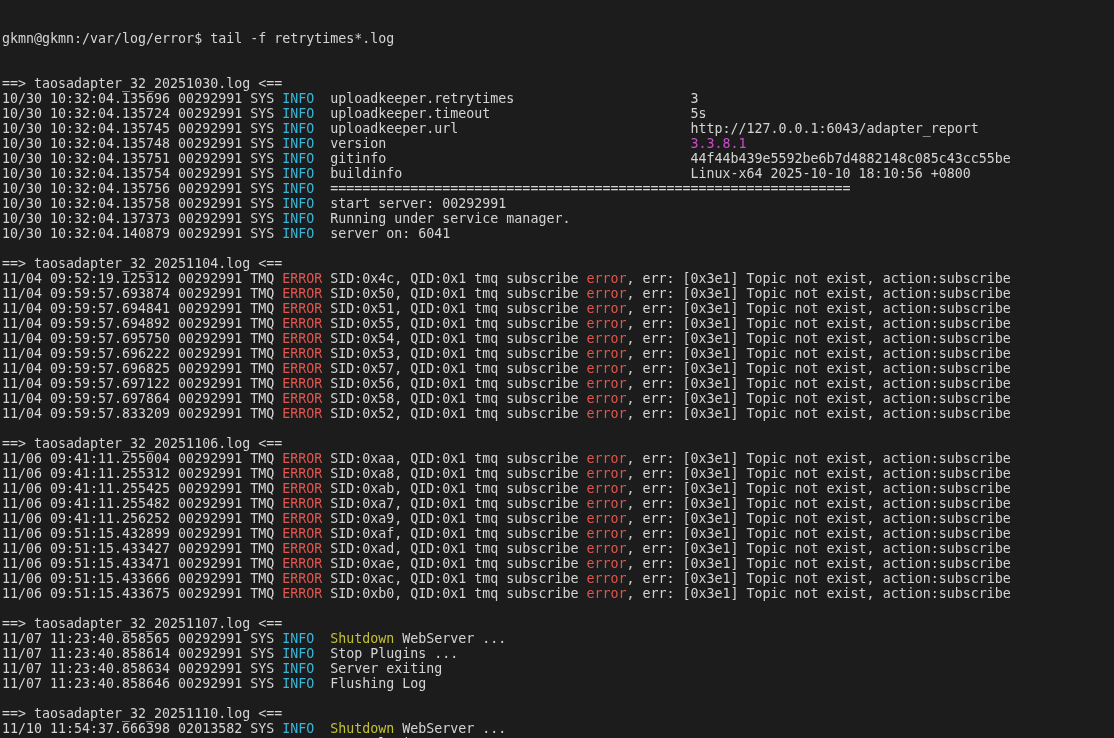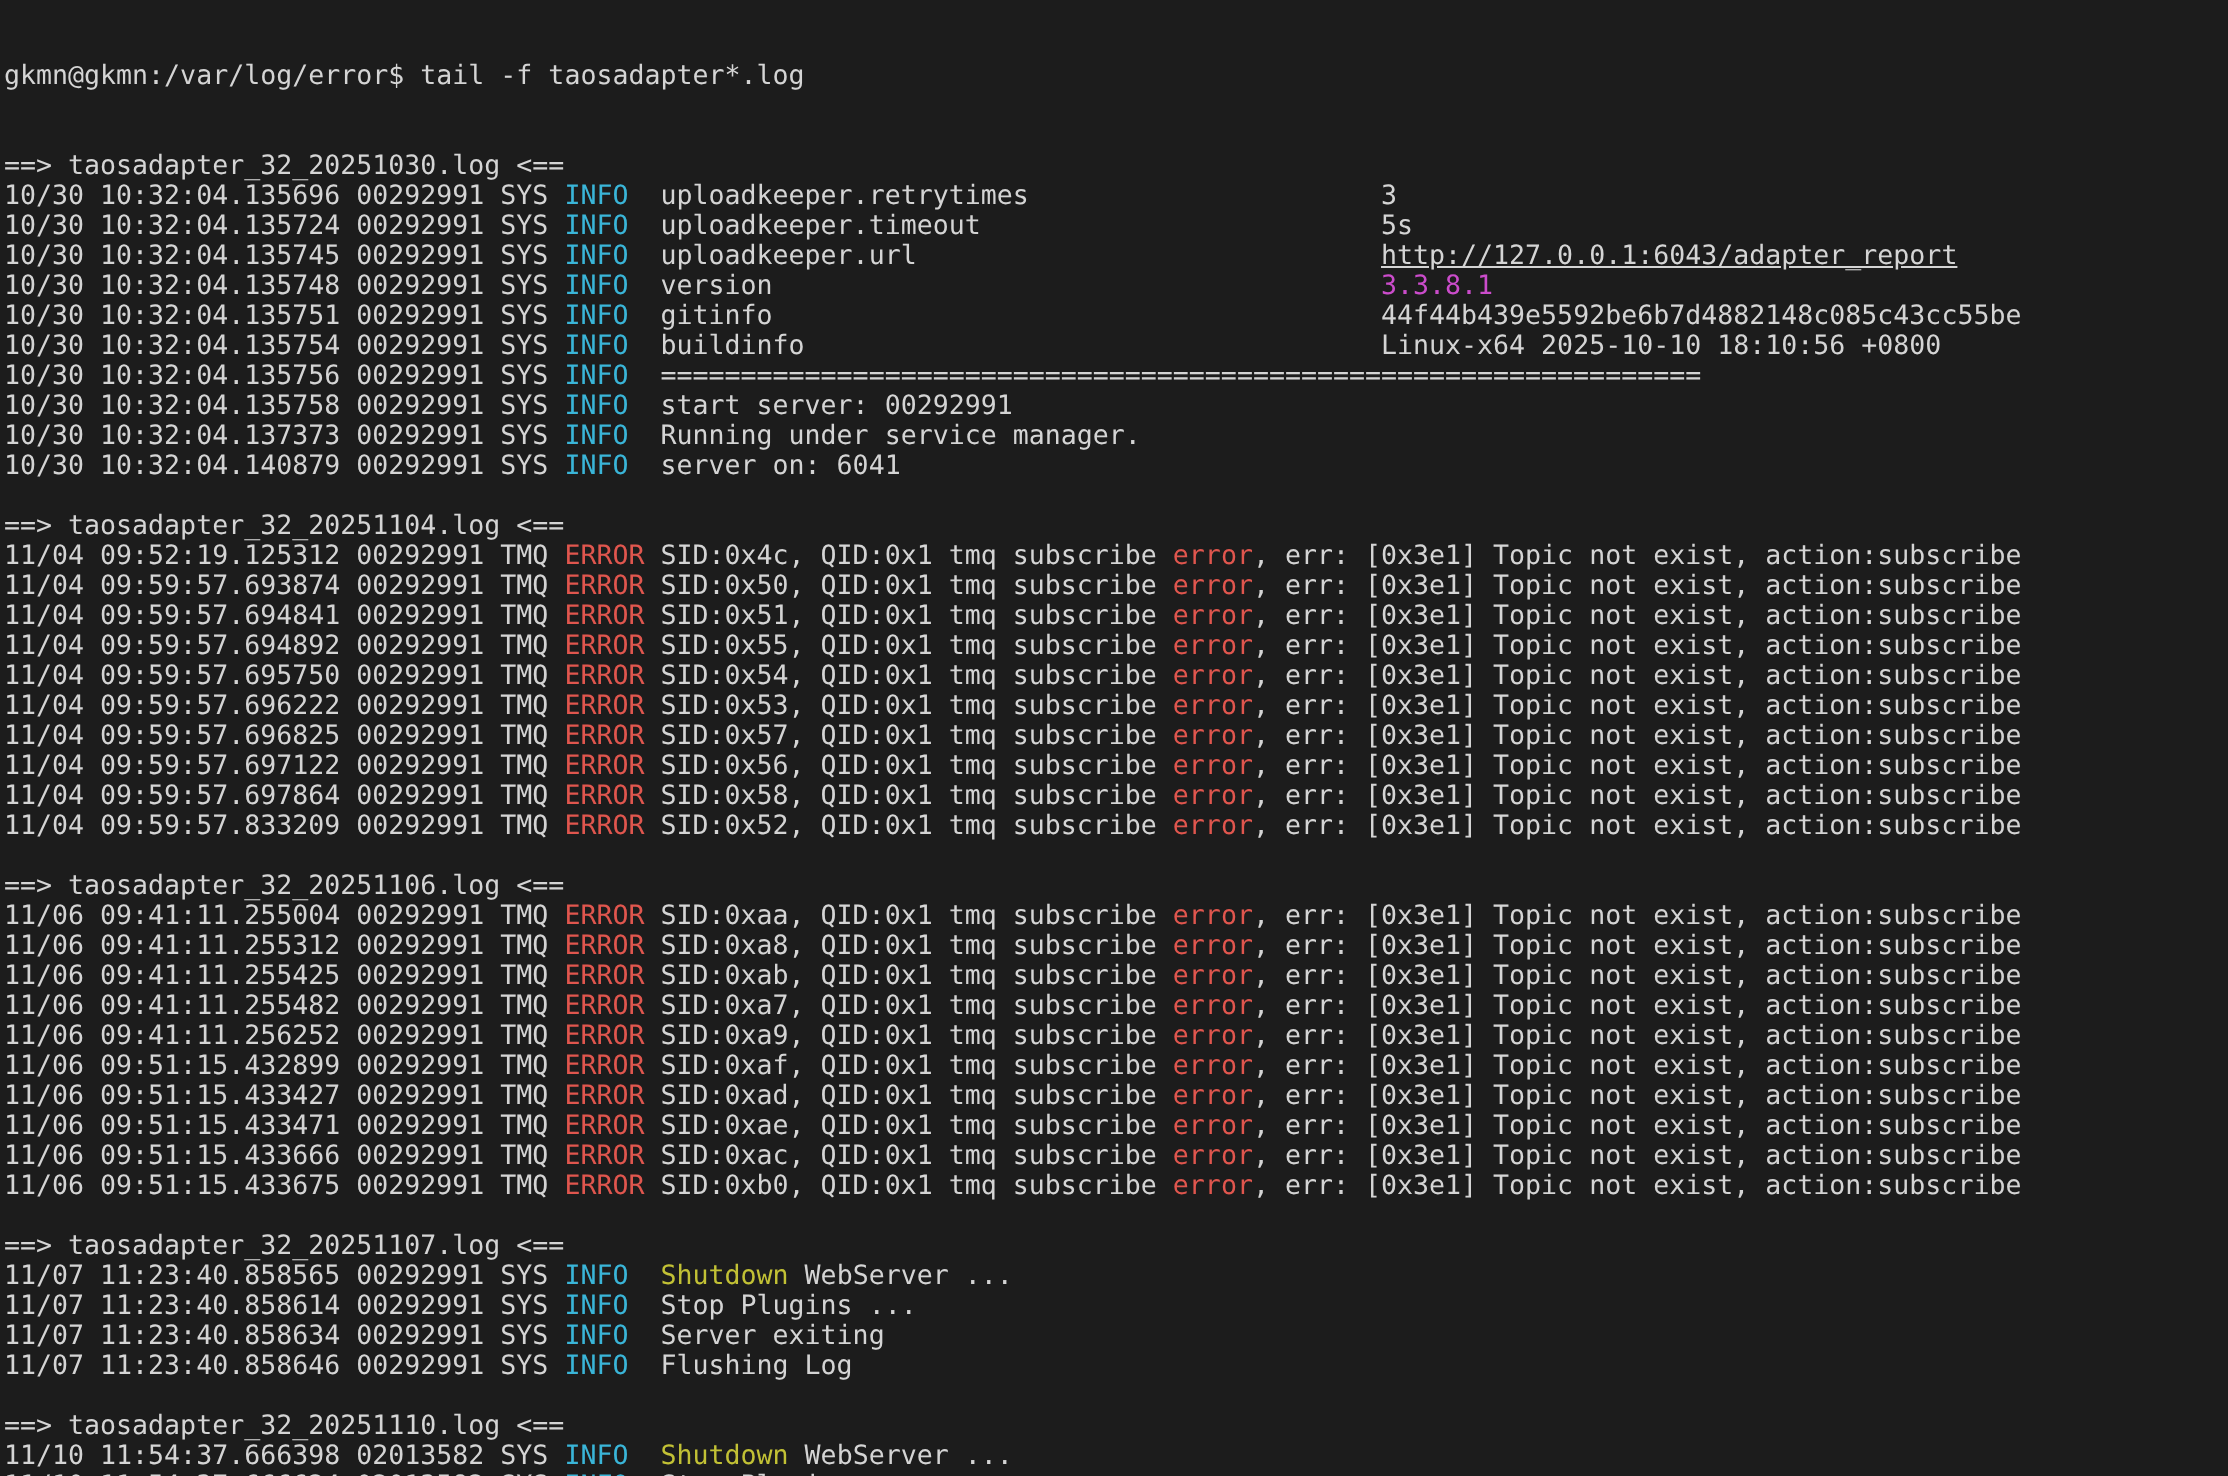--- a/index.html
+++ b/index.html
@@ -24,22 +24,22 @@
     white-space:pre;
     color:var(--foreground);
     padding:1px 0 0 2px;
   }
   .line{height:15px}
   .fg{color:var(--foreground)}
   .info{color:var(--info)}
   .error{color:var(--error)}
   .yellow{color:var(--yellow)}
   .magenta{color:var(--magenta)}
-  .url{color:var(--foreground);text-decoration:underline}
+  .url{color:var(--foreground);}
 </style>
 </head>
 <body>
 
 <div class="term">
-  <div class="line"><span class="fg">gkmn@gkmn:/var/log/error$ </span><span class="fg">tail -f taosadapter*.log</span></div>
+  <div class="line"><span class="fg">gkmn@gkmn:/var/log/error$ </span><span class="fg">tail -f retrytimes*.log</span></div>
   <div id="log-output"><div class="line">==&gt; taosadapter_32_20251030.log &lt;==</div><div class="line"><span class="fg">10/30 10:32:04.135696 00292991 SYS </span><span class="info">INFO</span><span class="fg">  uploadkeeper.retrytimes                      </span><span class="fg">3</span></div><div class="line"><span class="fg">10/30 10:32:04.135724 00292991 SYS </span><span class="info">INFO</span><span class="fg">  uploadkeeper.timeout                         </span><span class="fg">5s</span></div><div class="line"><span class="fg">10/30 10:32:04.135745 00292991 SYS </span><span class="info">INFO</span><span class="fg">  uploadkeeper.url                             </span><span class="url">http://127.0.0.1:6043/adapter_report</span></div><div class="line"><span class="fg">10/30 10:32:04.135748 00292991 SYS </span><span class="info">INFO</span><span class="fg">  version                                      </span><span class="magenta">3.3.8.1</span></div><div class="line"><span class="fg">10/30 10:32:04.135751 00292991 SYS </span><span class="info">INFO</span><span class="fg">  gitinfo                                      </span><span class="fg">44f44b439e5592be6b7d4882148c085c43cc55be</span></div><div class="line"><span class="fg">10/30 10:32:04.135754 00292991 SYS </span><span class="info">INFO</span><span class="fg">  buildinfo                                    </span><span class="fg">Linux-x64 2025-10-10 18:10:56 +0800</span></div><div class="line"><span class="fg">10/30 10:32:04.135756 00292991 SYS </span><span class="info">INFO</span><span class="fg">  =================================================================</span></div><div class="line"><span class="fg">10/30 10:32:04.135758 00292991 SYS </span><span class="info">INFO</span><span class="fg">  start server: 00292991</span></div><div class="line"><span class="fg">10/30 10:32:04.137373 00292991 SYS </span><span class="info">INFO</span><span class="fg">  Running under service manager.</span></div><div class="line"><span class="fg">10/30 10:32:04.140879 00292991 SYS </span><span class="info">INFO</span><span class="fg">  server on: 6041</span></div><div class="line"></div><div class="line">==&gt; taosadapter_32_20251104.log &lt;==</div><div class="line"><span class="fg">11/04 09:52:19.125312 00292991 TMQ </span><span class="error">ERROR</span><span class="fg"> SID:0x4c, QID:0x1 tmq subscribe </span><span class="error">error</span><span class="fg">, err: [0x3e1] Topic not exist, action:subscribe</span></div><div class="line"><span class="fg">11/04 09:59:57.693874 00292991 TMQ </span><span class="error">ERROR</span><span class="fg"> SID:0x50, QID:0x1 tmq subscribe </span><span class="error">error</span><span class="fg">, err: [0x3e1] Topic not exist, action:subscribe</span></div><div class="line"><span class="fg">11/04 09:59:57.694841 00292991 TMQ </span><span class="error">ERROR</span><span class="fg"> SID:0x51, QID:0x1 tmq subscribe </span><span class="error">error</span><span class="fg">, err: [0x3e1] Topic not exist, action:subscribe</span></div><div class="line"><span class="fg">11/04 09:59:57.694892 00292991 TMQ </span><span class="error">ERROR</span><span class="fg"> SID:0x55, QID:0x1 tmq subscribe </span><span class="error">error</span><span class="fg">, err: [0x3e1] Topic not exist, action:subscribe</span></div><div class="line"><span class="fg">11/04 09:59:57.695750 00292991 TMQ </span><span class="error">ERROR</span><span class="fg"> SID:0x54, QID:0x1 tmq subscribe </span><span class="error">error</span><span class="fg">, err: [0x3e1] Topic not exist, action:subscribe</span></div><div class="line"><span class="fg">11/04 09:59:57.696222 00292991 TMQ </span><span class="error">ERROR</span><span class="fg"> SID:0x53, QID:0x1 tmq subscribe </span><span class="error">error</span><span class="fg">, err: [0x3e1] Topic not exist, action:subscribe</span></div><div class="line"><span class="fg">11/04 09:59:57.696825 00292991 TMQ </span><span class="error">ERROR</span><span class="fg"> SID:0x57, QID:0x1 tmq subscribe </span><span class="error">error</span><span class="fg">, err: [0x3e1] Topic not exist, action:subscribe</span></div><div class="line"><span class="fg">11/04 09:59:57.697122 00292991 TMQ </span><span class="error">ERROR</span><span class="fg"> SID:0x56, QID:0x1 tmq subscribe </span><span class="error">error</span><span class="fg">, err: [0x3e1] Topic not exist, action:subscribe</span></div><div class="line"><span class="fg">11/04 09:59:57.697864 00292991 TMQ </span><span class="error">ERROR</span><span class="fg"> SID:0x58, QID:0x1 tmq subscribe </span><span class="error">error</span><span class="fg">, err: [0x3e1] Topic not exist, action:subscribe</span></div><div class="line"><span class="fg">11/04 09:59:57.833209 00292991 TMQ </span><span class="error">ERROR</span><span class="fg"> SID:0x52, QID:0x1 tmq subscribe </span><span class="error">error</span><span class="fg">, err: [0x3e1] Topic not exist, action:subscribe</span></div><div class="line"></div><div class="line">==&gt; taosadapter_32_20251106.log &lt;==</div><div class="line"><span class="fg">11/06 09:41:11.255004 00292991 TMQ </span><span class="error">ERROR</span><span class="fg"> SID:0xaa, QID:0x1 tmq subscribe </span><span class="error">error</span><span class="fg">, err: [0x3e1] Topic not exist, action:subscribe</span></div><div class="line"><span class="fg">11/06 09:41:11.255312 00292991 TMQ </span><span class="error">ERROR</span><span class="fg"> SID:0xa8, QID:0x1 tmq subscribe </span><span class="error">error</span><span class="fg">, err: [0x3e1] Topic not exist, action:subscribe</span></div><div class="line"><span class="fg">11/06 09:41:11.255425 00292991 TMQ </span><span class="error">ERROR</span><span class="fg"> SID:0xab, QID:0x1 tmq subscribe </span><span class="error">error</span><span class="fg">, err: [0x3e1] Topic not exist, action:subscribe</span></div><div class="line"><span class="fg">11/06 09:41:11.255482 00292991 TMQ </span><span class="error">ERROR</span><span class="fg"> SID:0xa7, QID:0x1 tmq subscribe </span><span class="error">error</span><span class="fg">, err: [0x3e1] Topic not exist, action:subscribe</span></div><div class="line"><span class="fg">11/06 09:41:11.256252 00292991 TMQ </span><span class="error">ERROR</span><span class="fg"> SID:0xa9, QID:0x1 tmq subscribe </span><span class="error">error</span><span class="fg">, err: [0x3e1] Topic not exist, action:subscribe</span></div><div class="line"><span class="fg">11/06 09:51:15.432899 00292991 TMQ </span><span class="error">ERROR</span><span class="fg"> SID:0xaf, QID:0x1 tmq subscribe </span><span class="error">error</span><span class="fg">, err: [0x3e1] Topic not exist, action:subscribe</span></div><div class="line"><span class="fg">11/06 09:51:15.433427 00292991 TMQ </span><span class="error">ERROR</span><span class="fg"> SID:0xad, QID:0x1 tmq subscribe </span><span class="error">error</span><span class="fg">, err: [0x3e1] Topic not exist, action:subscribe</span></div><div class="line"><span class="fg">11/06 09:51:15.433471 00292991 TMQ </span><span class="error">ERROR</span><span class="fg"> SID:0xae, QID:0x1 tmq subscribe </span><span class="error">error</span><span class="fg">, err: [0x3e1] Topic not exist, action:subscribe</span></div><div class="line"><span class="fg">11/06 09:51:15.433666 00292991 TMQ </span><span class="error">ERROR</span><span class="fg"> SID:0xac, QID:0x1 tmq subscribe </span><span class="error">error</span><span class="fg">, err: [0x3e1] Topic not exist, action:subscribe</span></div><div class="line"><span class="fg">11/06 09:51:15.433675 00292991 TMQ </span><span class="error">ERROR</span><span class="fg"> SID:0xb0, QID:0x1 tmq subscribe </span><span class="error">error</span><span class="fg">, err: [0x3e1] Topic not exist, action:subscribe</span></div><div class="line"></div><div class="line">==&gt; taosadapter_32_20251107.log &lt;==</div><div class="line"><span class="fg">11/07 11:23:40.858565 00292991 SYS </span><span class="info">INFO</span><span class="fg">  </span><span class="yellow">Shutdown</span><span class="fg"> WebServer ...</span></div><div class="line"><span class="fg">11/07 11:23:40.858614 00292991 SYS </span><span class="info">INFO</span><span class="fg">  Stop Plugins ...</span></div><div class="line"><span class="fg">11/07 11:23:40.858634 00292991 SYS </span><span class="info">INFO</span><span class="fg">  Server exiting</span></div><div class="line"><span class="fg">11/07 11:23:40.858646 00292991 SYS </span><span class="info">INFO</span><span class="fg">  Flushing Log</span></div><div class="line"></div><div class="line">==&gt; taosadapter_32_20251110.log &lt;==</div><div class="line"><span class="fg">11/10 11:54:37.666398 02013582 SYS </span><span class="info">INFO</span><span class="fg">  </span><span class="yellow">Shutdown</span><span class="fg"> WebServer ...</span></div><div class="line"><span class="fg">11/10 11:54:37.666624 02013582 SYS </span><span class="info">INFO</span><span class="fg">  Stop Plugins ...</span></div></div>
   
 </div>
 
 </body></html>

